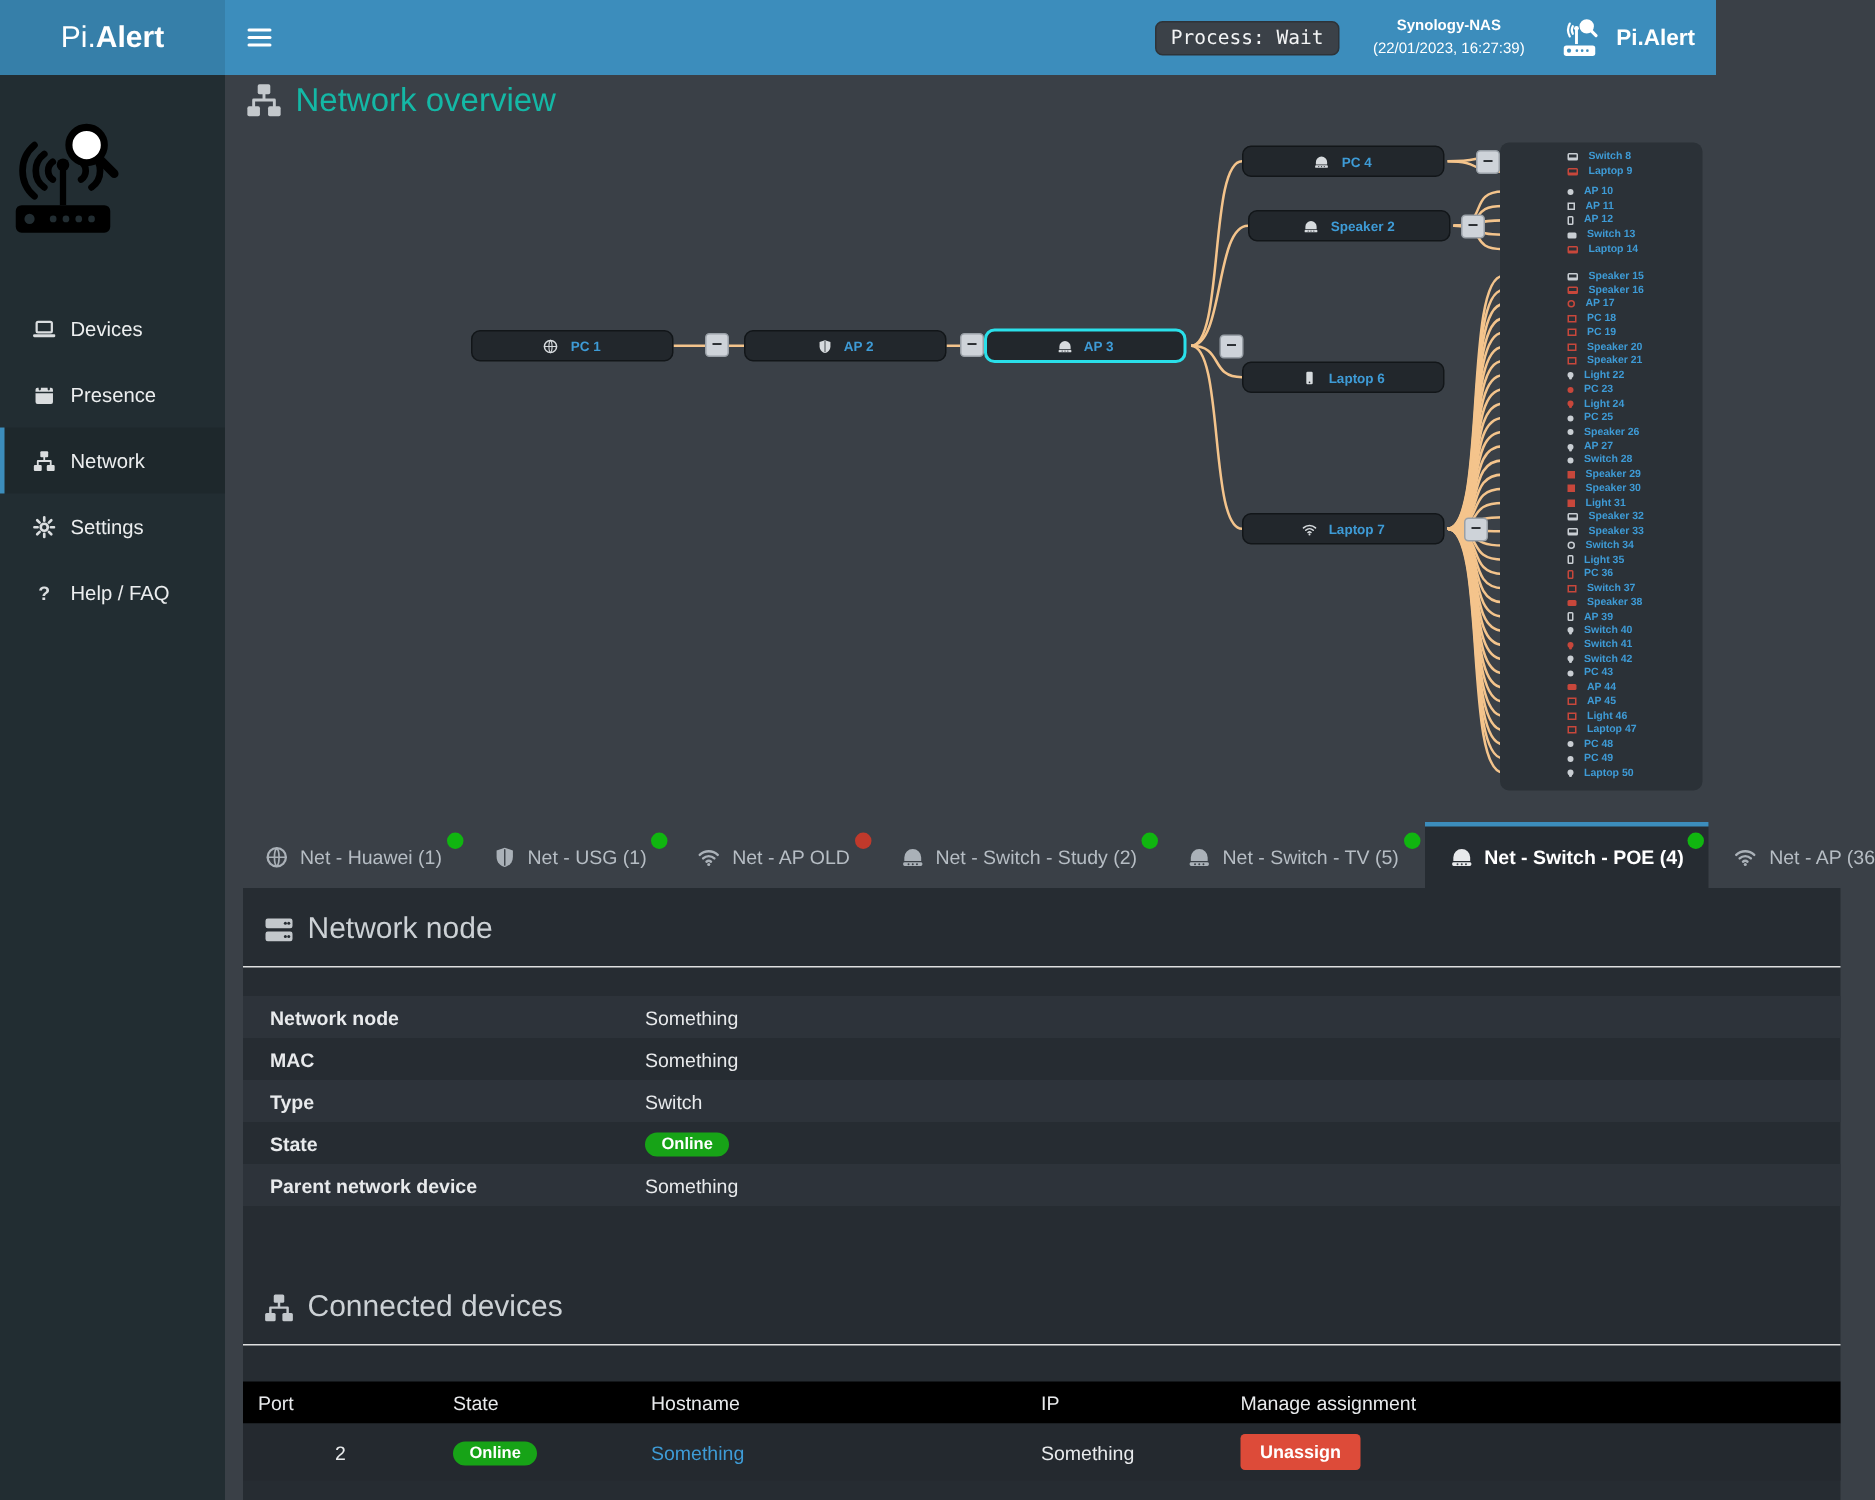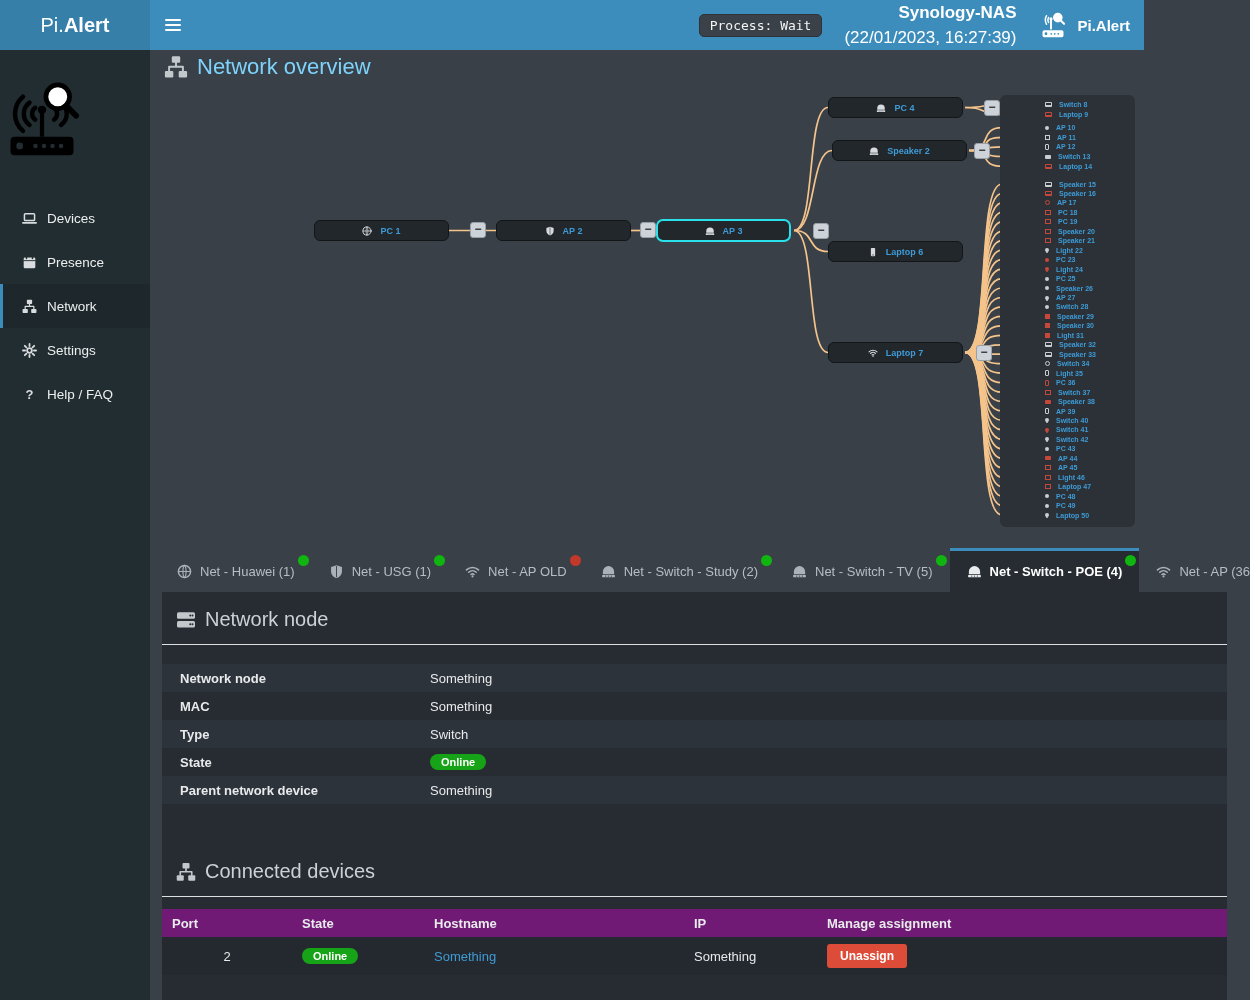--- a/index.html
+++ b/index.html
@@ -12,37 +12,37 @@
 
   
   .header{position:absolute;top:0;left:0;width:1144px;height:50px;display:flex;z-index:20}
   .logo{width:150px;background:#367fa9;color:#fff;display:flex;align-items:center;justify-content:center;font-size:20px}
   .logo b{font-weight:bold}
   .navbar{flex:1;background:var(--accent);display:flex;align-items:center;justify-content:space-between}
   .hamburger{width:46px;height:50px;display:flex;flex-direction:column;justify-content:center;align-items:center;gap:3px;cursor:pointer}
   .hamburger i{display:block;width:16px;height:2px;background:#fff;border-radius:1px}
   .nav-right{display:flex;align-items:center;gap:22px;padding-right:14px;color:#fff}
   .process-badge{font-family:"DejaVu Sans Mono",monospace;font-size:13px;color:#f3f4f5;background:#3b4148;border:1px solid #2e3338;border-radius:5px;padding:3px 10px}
-  .nas-info{font-size:17px;line-height:1.5;color:#fff;text-align:right}
+  .nas-info{font-size:10px;line-height:1.5;color:#fff;text-align:center}
   .nas-info .l1{font-weight:bold}
   .brand-right{display:flex;align-items:center;gap:9px;font-size:15px;font-weight:bold}
 
   
   .sidebar{position:absolute;top:50px;left:0;width:150px;height:950px;background:#222d32}
   .side-logo{display:block;margin:24px auto 0;width:84px;height:94px}
   .menu{margin-top:24px}
   .menu-item{display:flex;align-items:center;gap:10px;height:44px;padding-left:19px;color:#eceeef;font-size:13.5px;border-left:3px solid transparent;cursor:pointer}
   .menu-item.active{background:#1e282c;border-left-color:var(--accent)}
   .mi{width:15px;height:15px;color:#dadddf}
   .ic{display:inline-flex;align-items:center;justify-content:center;flex:none}
   .ic svg{width:100%;height:100%;display:block}
 
   
   .main{position:absolute;left:150px;top:50px;width:1100px;height:950px;background:#3a4047;overflow:hidden}
-  .page-title{position:absolute;left:14px;top:4px;display:flex;align-items:center;gap:9px;font-size:22px;color:#7dd3fc}
+  .page-title{position:absolute;left:14px;top:4px;display:flex;align-items:center;gap:9px;font-size:22px;color:#14b8a6}
   .page-title .ic{width:24px;height:24px;color:#c3c8cc}
 
   
   .links{position:absolute;left:0;top:0;width:1100px;height:500px;pointer-events:none}
   .node{position:absolute;width:135px;height:21px;background:#22272c;border:1px solid #121619;border-radius:6px;display:flex;align-items:center;justify-content:center;gap:8px;color:var(--link);font-weight:bold;font-size:9px;cursor:pointer}
   .node .ic{width:10px;height:10px;color:#d7dbde}
   .node.selected{border:2px solid var(--selected);border-radius:7px;height:23px}
   .collapse-btn{position:absolute;width:16px;height:16px;background:#ced3d9;border:1px solid #99a0a7;border-radius:3px;color:#2b2f33;font-size:12px;line-height:13px;text-align:center;font-weight:bold;cursor:pointer}
   .device-panel{position:absolute;background:#2b3137;border-radius:6px}
   .leaf-row{position:absolute;width:135px;height:9px;display:flex;align-items:center;padding-left:45px;gap:7px;cursor:pointer}
@@ -73,21 +73,21 @@
   .section-title .ic{width:20px;height:20px;color:#c3c8cc}
   .section-hr{border:none;border-top:1px solid rgba(255,255,255,.85);margin-top:13px}
   .kv-table{margin-top:19px}
   .kv-row{display:flex;align-items:center;height:28px;font-size:13px;color:#e8eaec}
   .kv-row.stripe{background:#2d333a}
   .kv-label{width:258px;padding-left:18px;font-weight:bold}
   .kv-value{padding-left:10px}
   .badge{display:inline-block;background:var(--green);color:#fff;font-size:11px;font-weight:bold;padding:2px 11px;border-radius:10px}
   .connected-block{margin-top:56px}
   .grid-header,.grid-row{display:grid;grid-template-columns:130px 132px 260px 133px 1fr;align-items:center;font-size:13px;color:#e8eaec}
-  .grid-header{height:28px;margin-top:12px;background:#701a75;font-weight:bold}
+  .grid-header{height:28px;margin-top:24px;background:#000000;font-weight:normal}
   .grid-header>div,.grid-row>div{padding-left:10px}
   .grid-row{height:38px;background:#24292f}
   .cell-port{text-align:center;padding-left:0!important}
   .cell-host{color:var(--link);cursor:pointer}
   .btn-danger{background:var(--red);color:#fff;border:none;border-radius:3px;font-family:inherit;font-size:12px;font-weight:bold;padding:5px 13px;cursor:pointer}
 </style>
 </head>
 <body>
 
 <div class="header">

